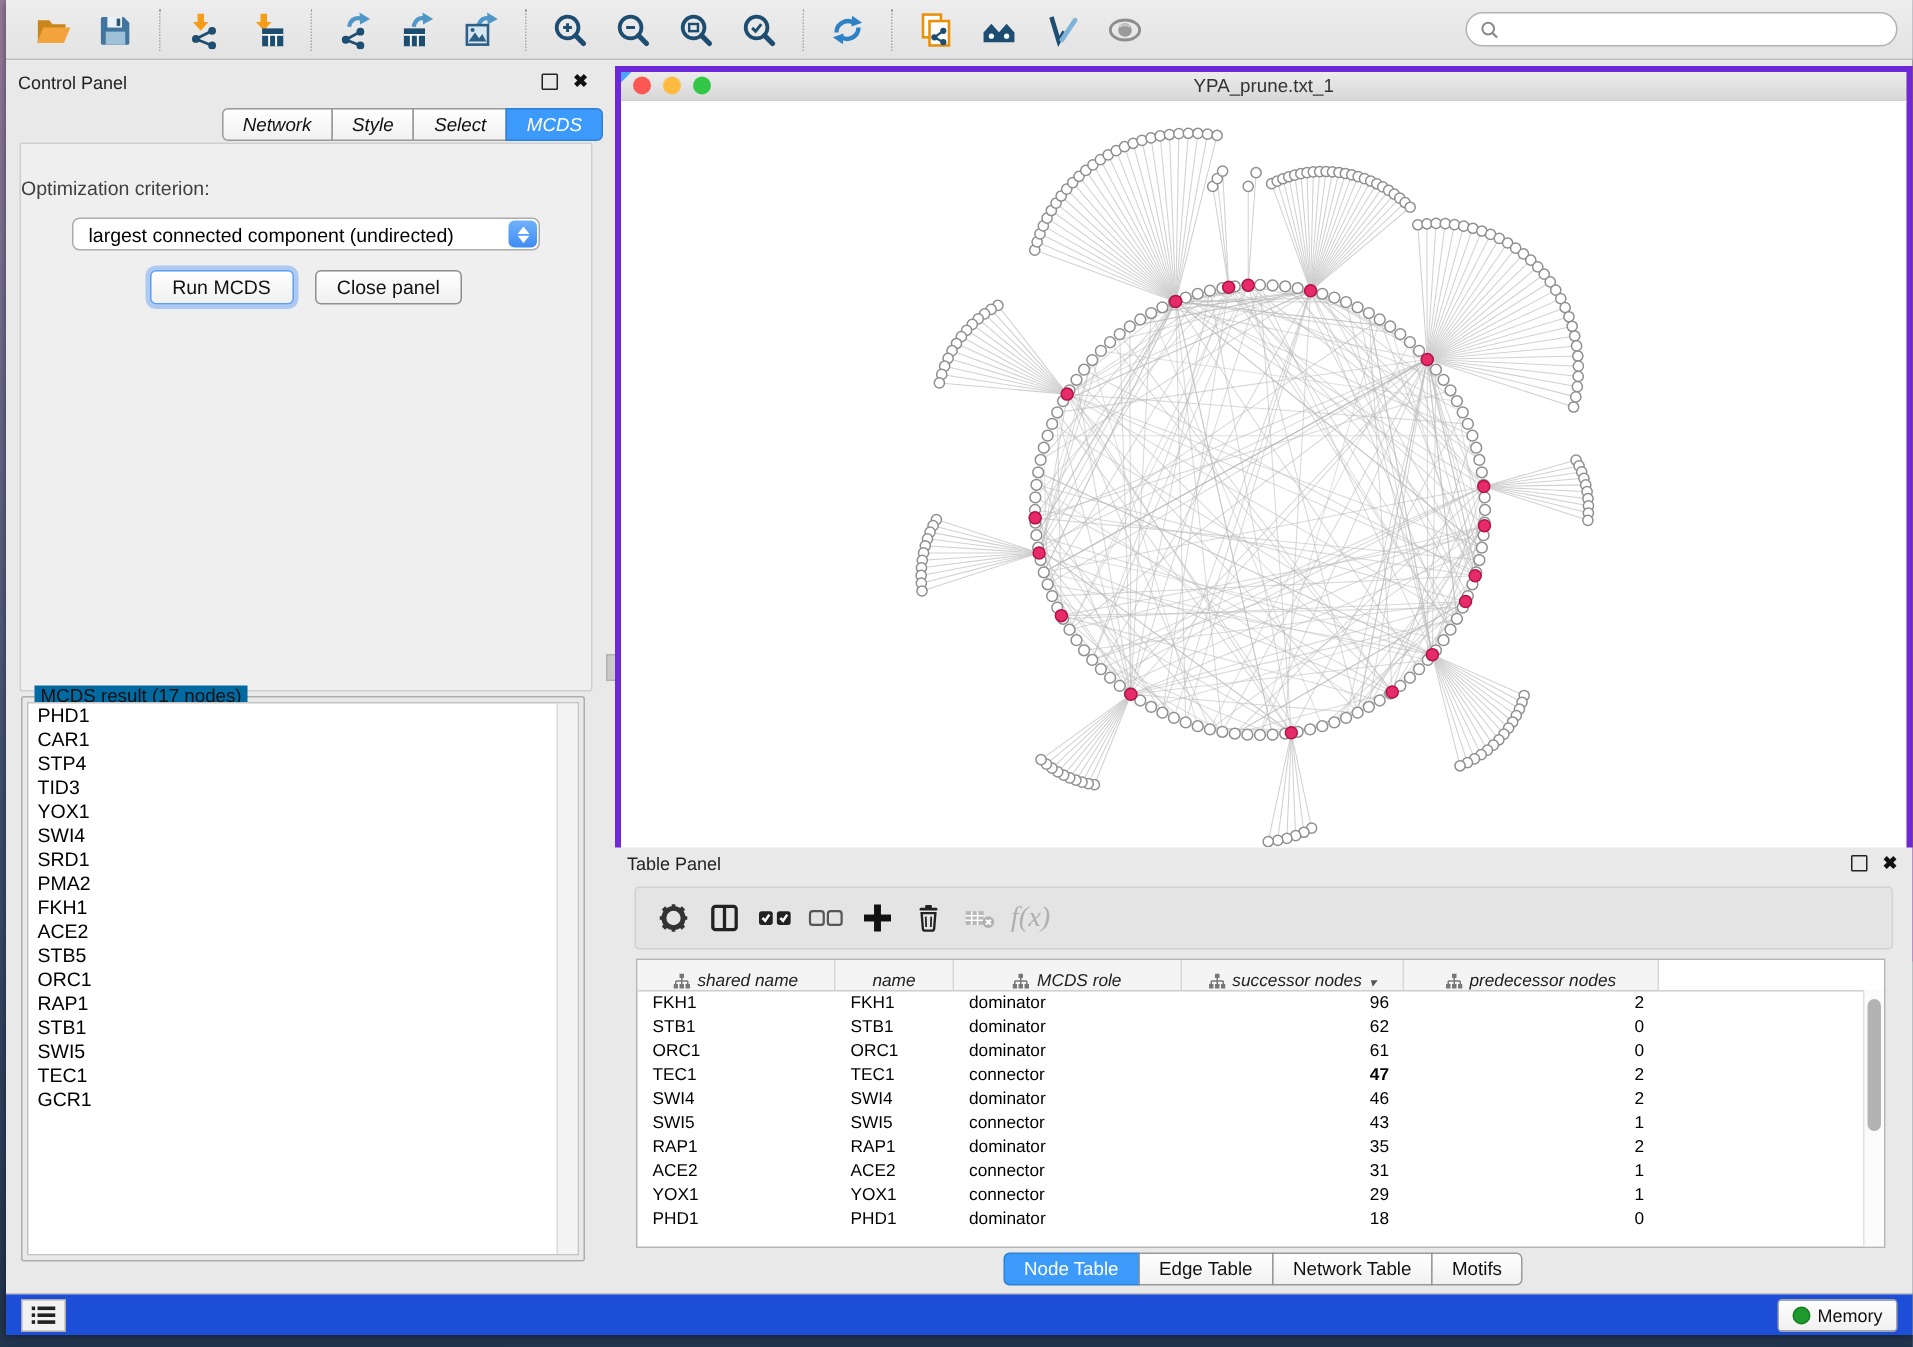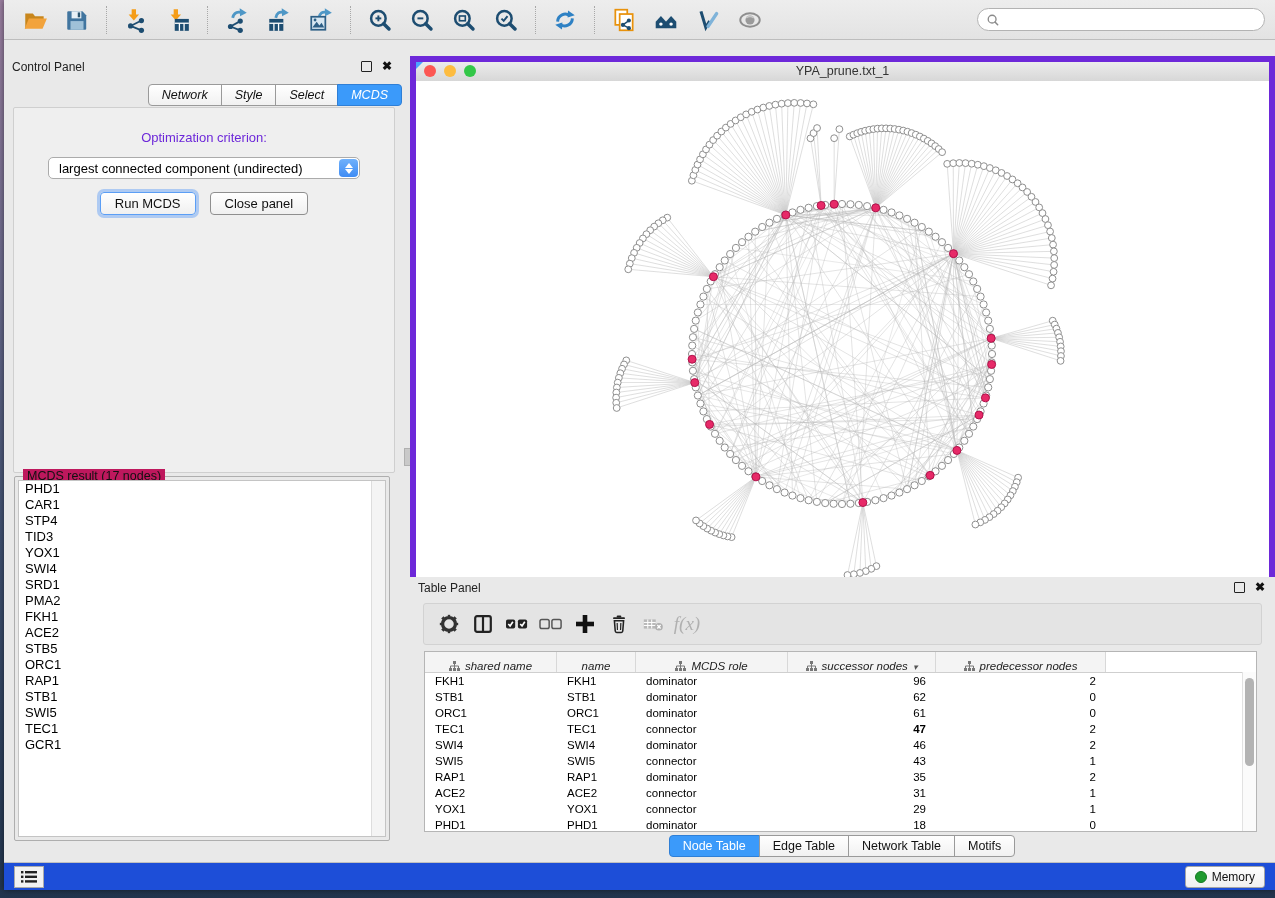--- a/index.html
+++ b/index.html
@@ -13,61 +13,61 @@
     background:linear-gradient(#ededed,#e3e3e3);border-bottom:1px solid #bdbdbd;
     display:flex;align-items:center;padding:0 10px;box-sizing:border-box;}
   .tb-icon{width:30px;height:30px;display:flex;align-items:center;justify-content:center;
     margin:0 6px;flex:none;}
   .tb-sep{width:0;height:28px;border-left:1px dotted #a8a8a8;margin:0 8px;flex:none;}
   #search-box{margin-left:auto;width:288px;height:23px;background:#fff;
     border:1px solid #b3b3b3;border-radius:12px;display:flex;align-items:center;
     padding:0 8px;box-sizing:border-box;}
   #search-box input{border:none;outline:none;flex:1;font-size:12px;background:transparent;}
   
-  #main{position:absolute;left:0;top:40px;right:0;bottom:27px;margin-top:12px;}
+  #main{position:absolute;left:0;top:40px;right:0;bottom:27px;}
   
   #control-panel{position:absolute;left:0;top:4px;width:398px;bottom:0;}
   .panel-title{font-size:12px;color:#222;padding:4px 0 0 8px;}
   .panel-winbtns{position:absolute;top:5px;right:10px;display:flex;gap:10px;align-items:center;}
   .float-box{width:9px;height:9px;border:1.5px solid #222;border-radius:1px;}
   .close-x{font-size:12px;font-weight:bold;color:#111;line-height:9px;}
   #cp-tabs{position:absolute;left:0;right:0;top:28px;display:flex;justify-content:flex-end;font-style:italic;}
   .seg-tab{border:1px solid #9a9a9a;background:linear-gradient(#ffffff,#f1f1f1);
     font-size:12.5px;padding:3px 13px;margin-left:-1px;color:#111;}
   .seg-tab:first-child{border-radius:4px 0 0 4px;}
   .seg-tab:last-child{border-radius:0 4px 4px 0;}
   .seg-tab.selected{background:#3b9afa;border-color:#2f7fd6;color:#fff;}
   #cp-inner{position:absolute;left:9px;right:7px;top:51px;height:364px;
     background:#efefef;border:1px solid #cfcfcf;border-radius:2px;}
-  #opt-label{text-align:center;font-size:13px;margin-top:22px;color:#6d28d9;}
+  #opt-label{text-align:left;font-size:13px;margin-top:22px;color:#404040;}
   #criterion{width:312px;height:22px;margin:12px auto 0;background:#fff;
     border:1px solid #ababab;border-radius:5px;position:relative;
     font-size:13px;display:flex;align-items:center;padding-left:10px;box-sizing:border-box;}
   #criterion .stepper{position:absolute;right:1px;top:1px;width:19px;height:18px;
     border-radius:4px;background:linear-gradient(#70b1fb,#3f8cf4);
     display:flex;flex-direction:column;align-items:center;justify-content:center;gap:1px;}
   #btn-row{display:flex;justify-content:center;gap:14px;margin-top:13px;}
   .mac-btn{background:linear-gradient(#ffffff,#f0f0f0);border:1px solid #8f8f8f;
     border-radius:4px;font-size:13px;padding:3px 14px;color:#111;}
   .mac-btn.focused{border-color:#5b9ef5;box-shadow:0 0 0 3px rgba(110,165,245,.5);}
   #mcds-fieldset{position:absolute;left:10px;right:12px;top:420px;bottom:22px;
     border:1px solid #aeaeae;border-radius:2px;}
-  #mcds-legend{position:absolute;top:-8px;left:8px;background:#be185d;
+  #mcds-legend{position:absolute;top:-8px;left:8px;background:#0369a1;
     padding:0 4px;font-size:12.5px;color:#111;text-align:center;}
   #mcds-list{position:absolute;inset:3px;background:#fff;border:1px solid #c4c4c4;
     font-size:13px;overflow:hidden;}
   .mcds-item{padding:0 0 0 6px;line-height:16px;color:#000;}
   #mcds-scroll{position:absolute;top:0;bottom:0;right:0;width:13px;background:#f4f4f4;
     border-left:1px solid #ddd;}
   
   #v-splitter{position:absolute;left:399px;top:4px;bottom:0;width:7px;}
   #v-grip{position:absolute;left:1px;top:392px;width:5px;height:16px;background:#c9c9c9;border:1px solid #b0b0b0;}
   
   #net-window{position:absolute;left:406px;top:4px;right:0;height:597px;
-    border:6px solid #6d28d9;box-sizing:border-box;background:#7f1d1d;}
+    border:4px solid #6d28d9;box-sizing:border-box;background:#7f1d1d;}
   #net-titlebar{position:relative;height:19px;background:linear-gradient(#ececec,#d7d7d7);
     border-bottom:1px solid #b0b0b0;}
   #net-titlebar .corner{position:absolute;left:0;top:0;width:0;height:0;
     border-top:7px solid #4aa3ff;border-right:7px solid transparent;}
   .lights{position:absolute;left:8px;top:3px;display:flex;gap:8px;}
   .light{width:12px;height:12px;border-radius:50%;}
   #net-title{text-align:center;font-size:12.5px;line-height:19px;color:#333;}
   #net-canvas{position:absolute;left:0;right:0;top:19px;bottom:0;background:#fff;overflow:hidden;}
   #h-grip{position:absolute;left:434px;bottom:-1px;width:12px;height:5px;background:#cfcfcf;border:1px solid #b5b5b5;}
   

